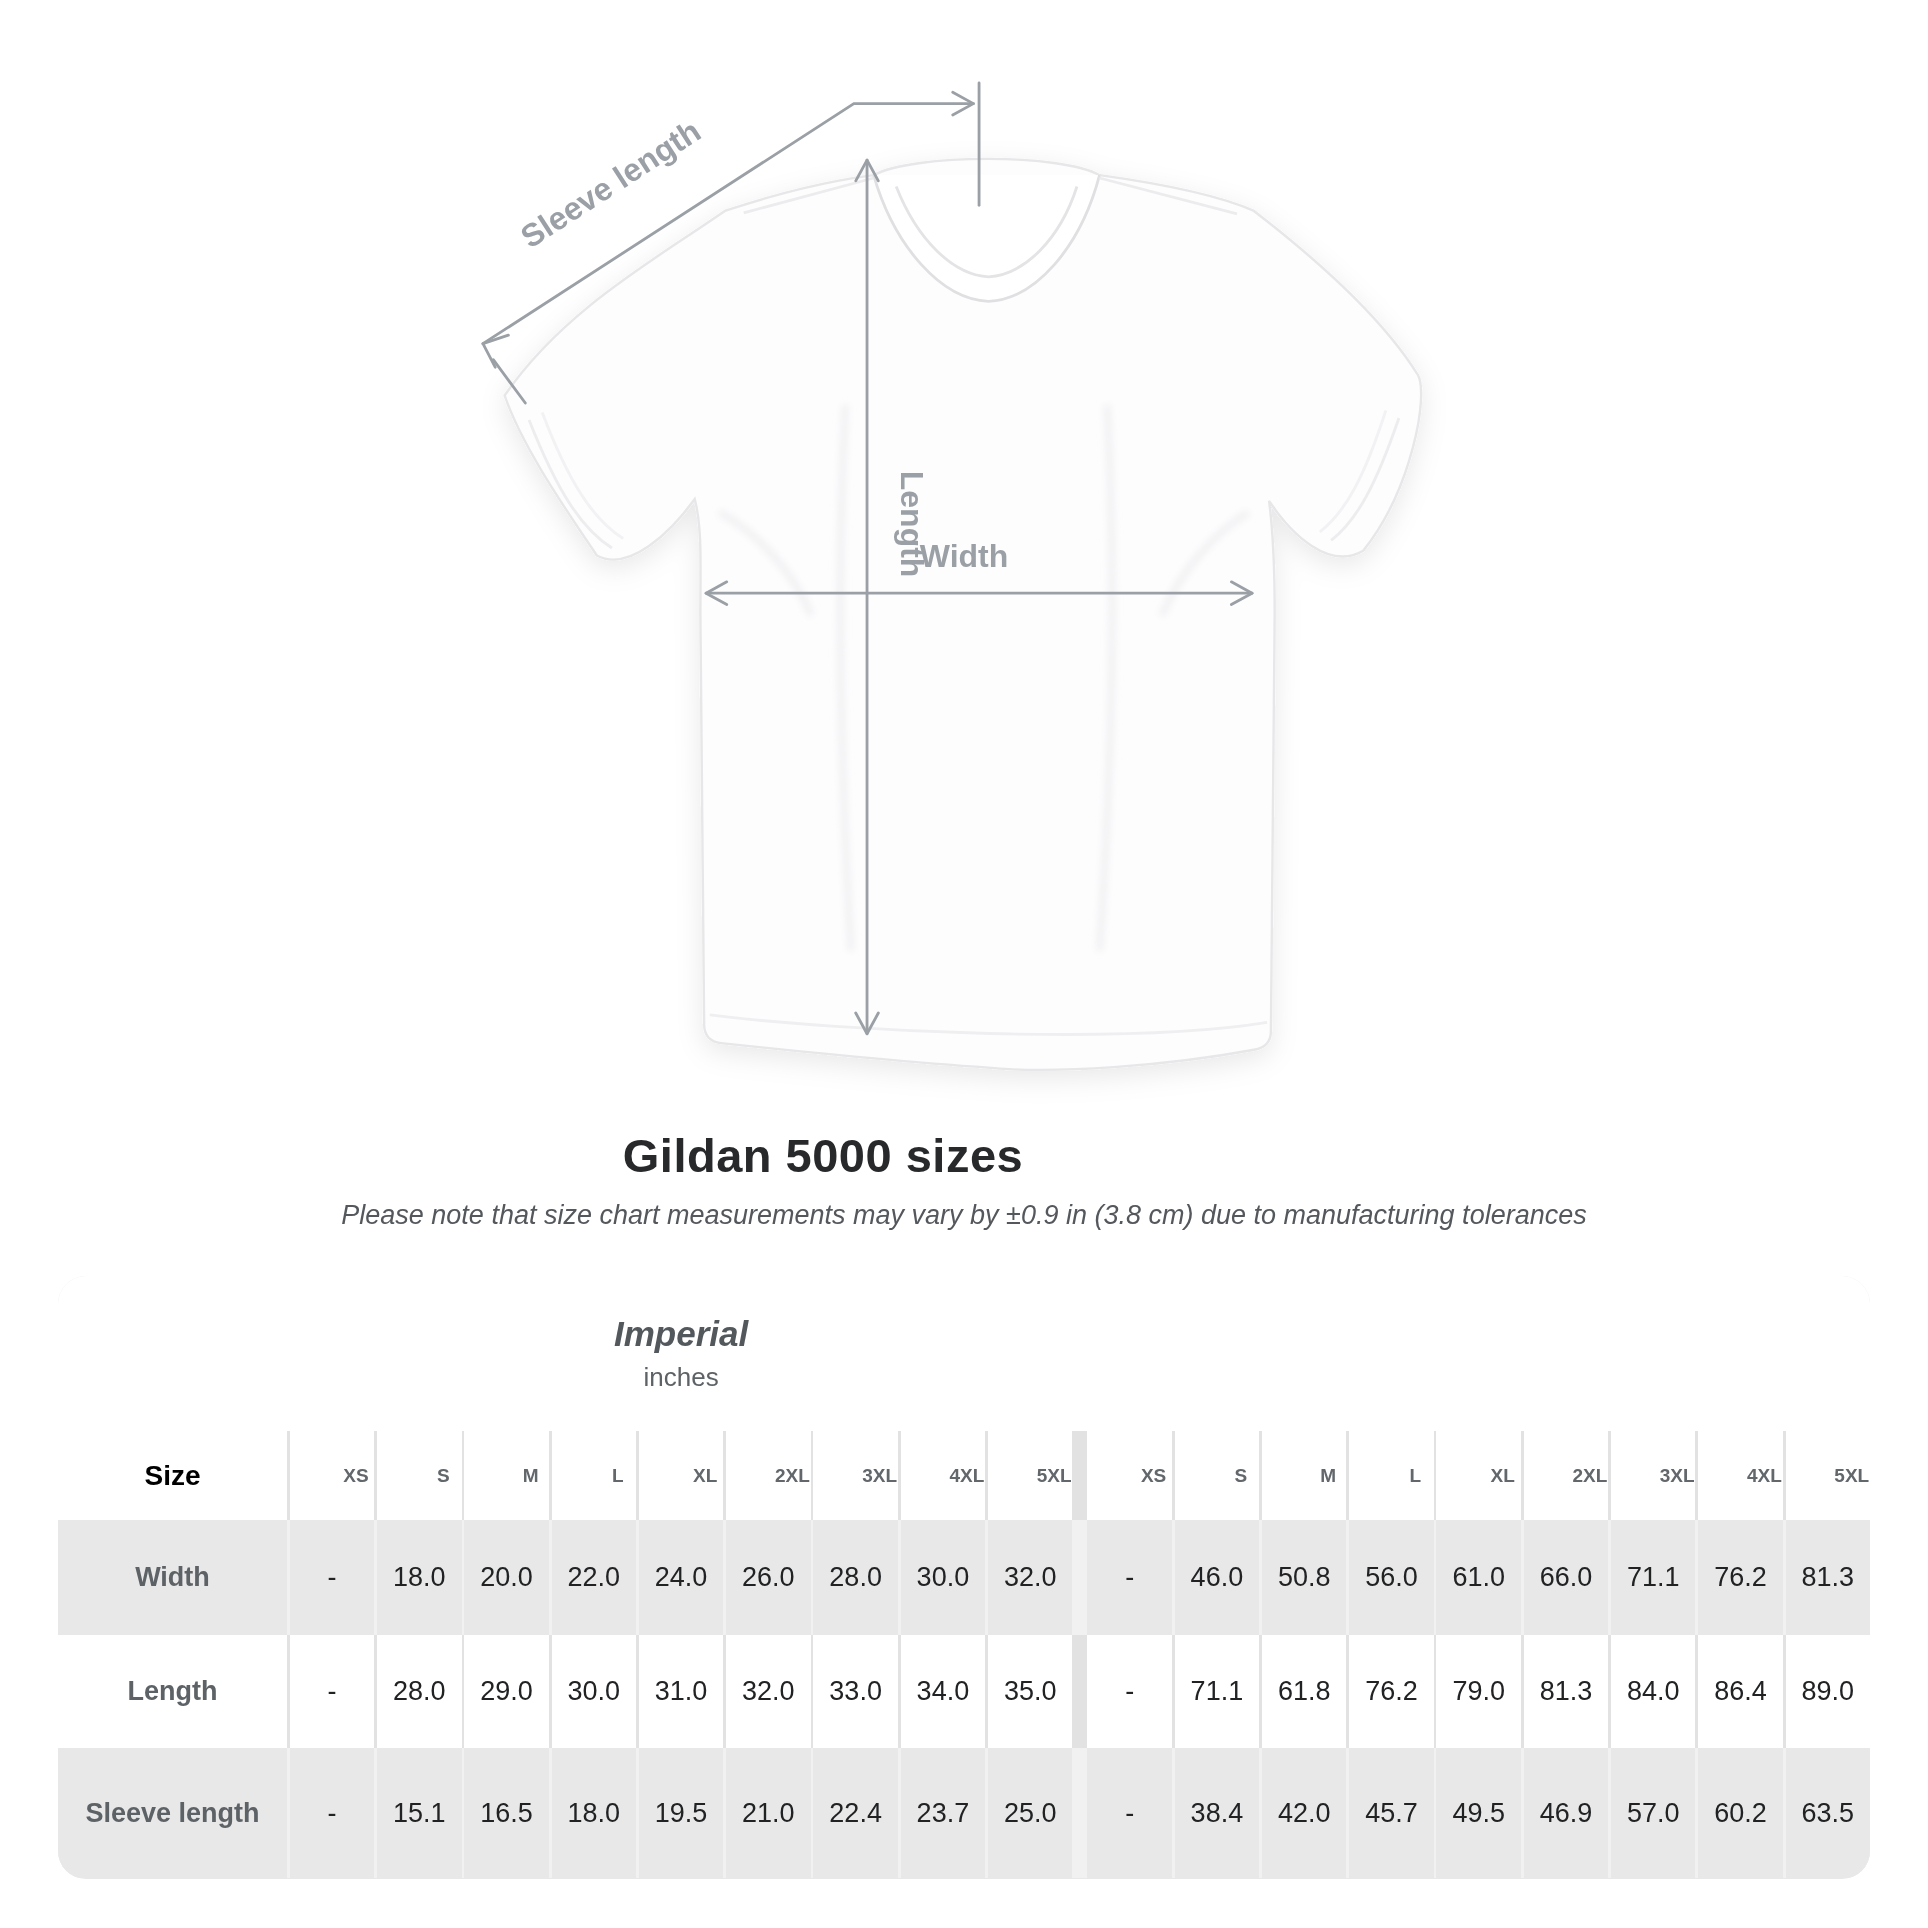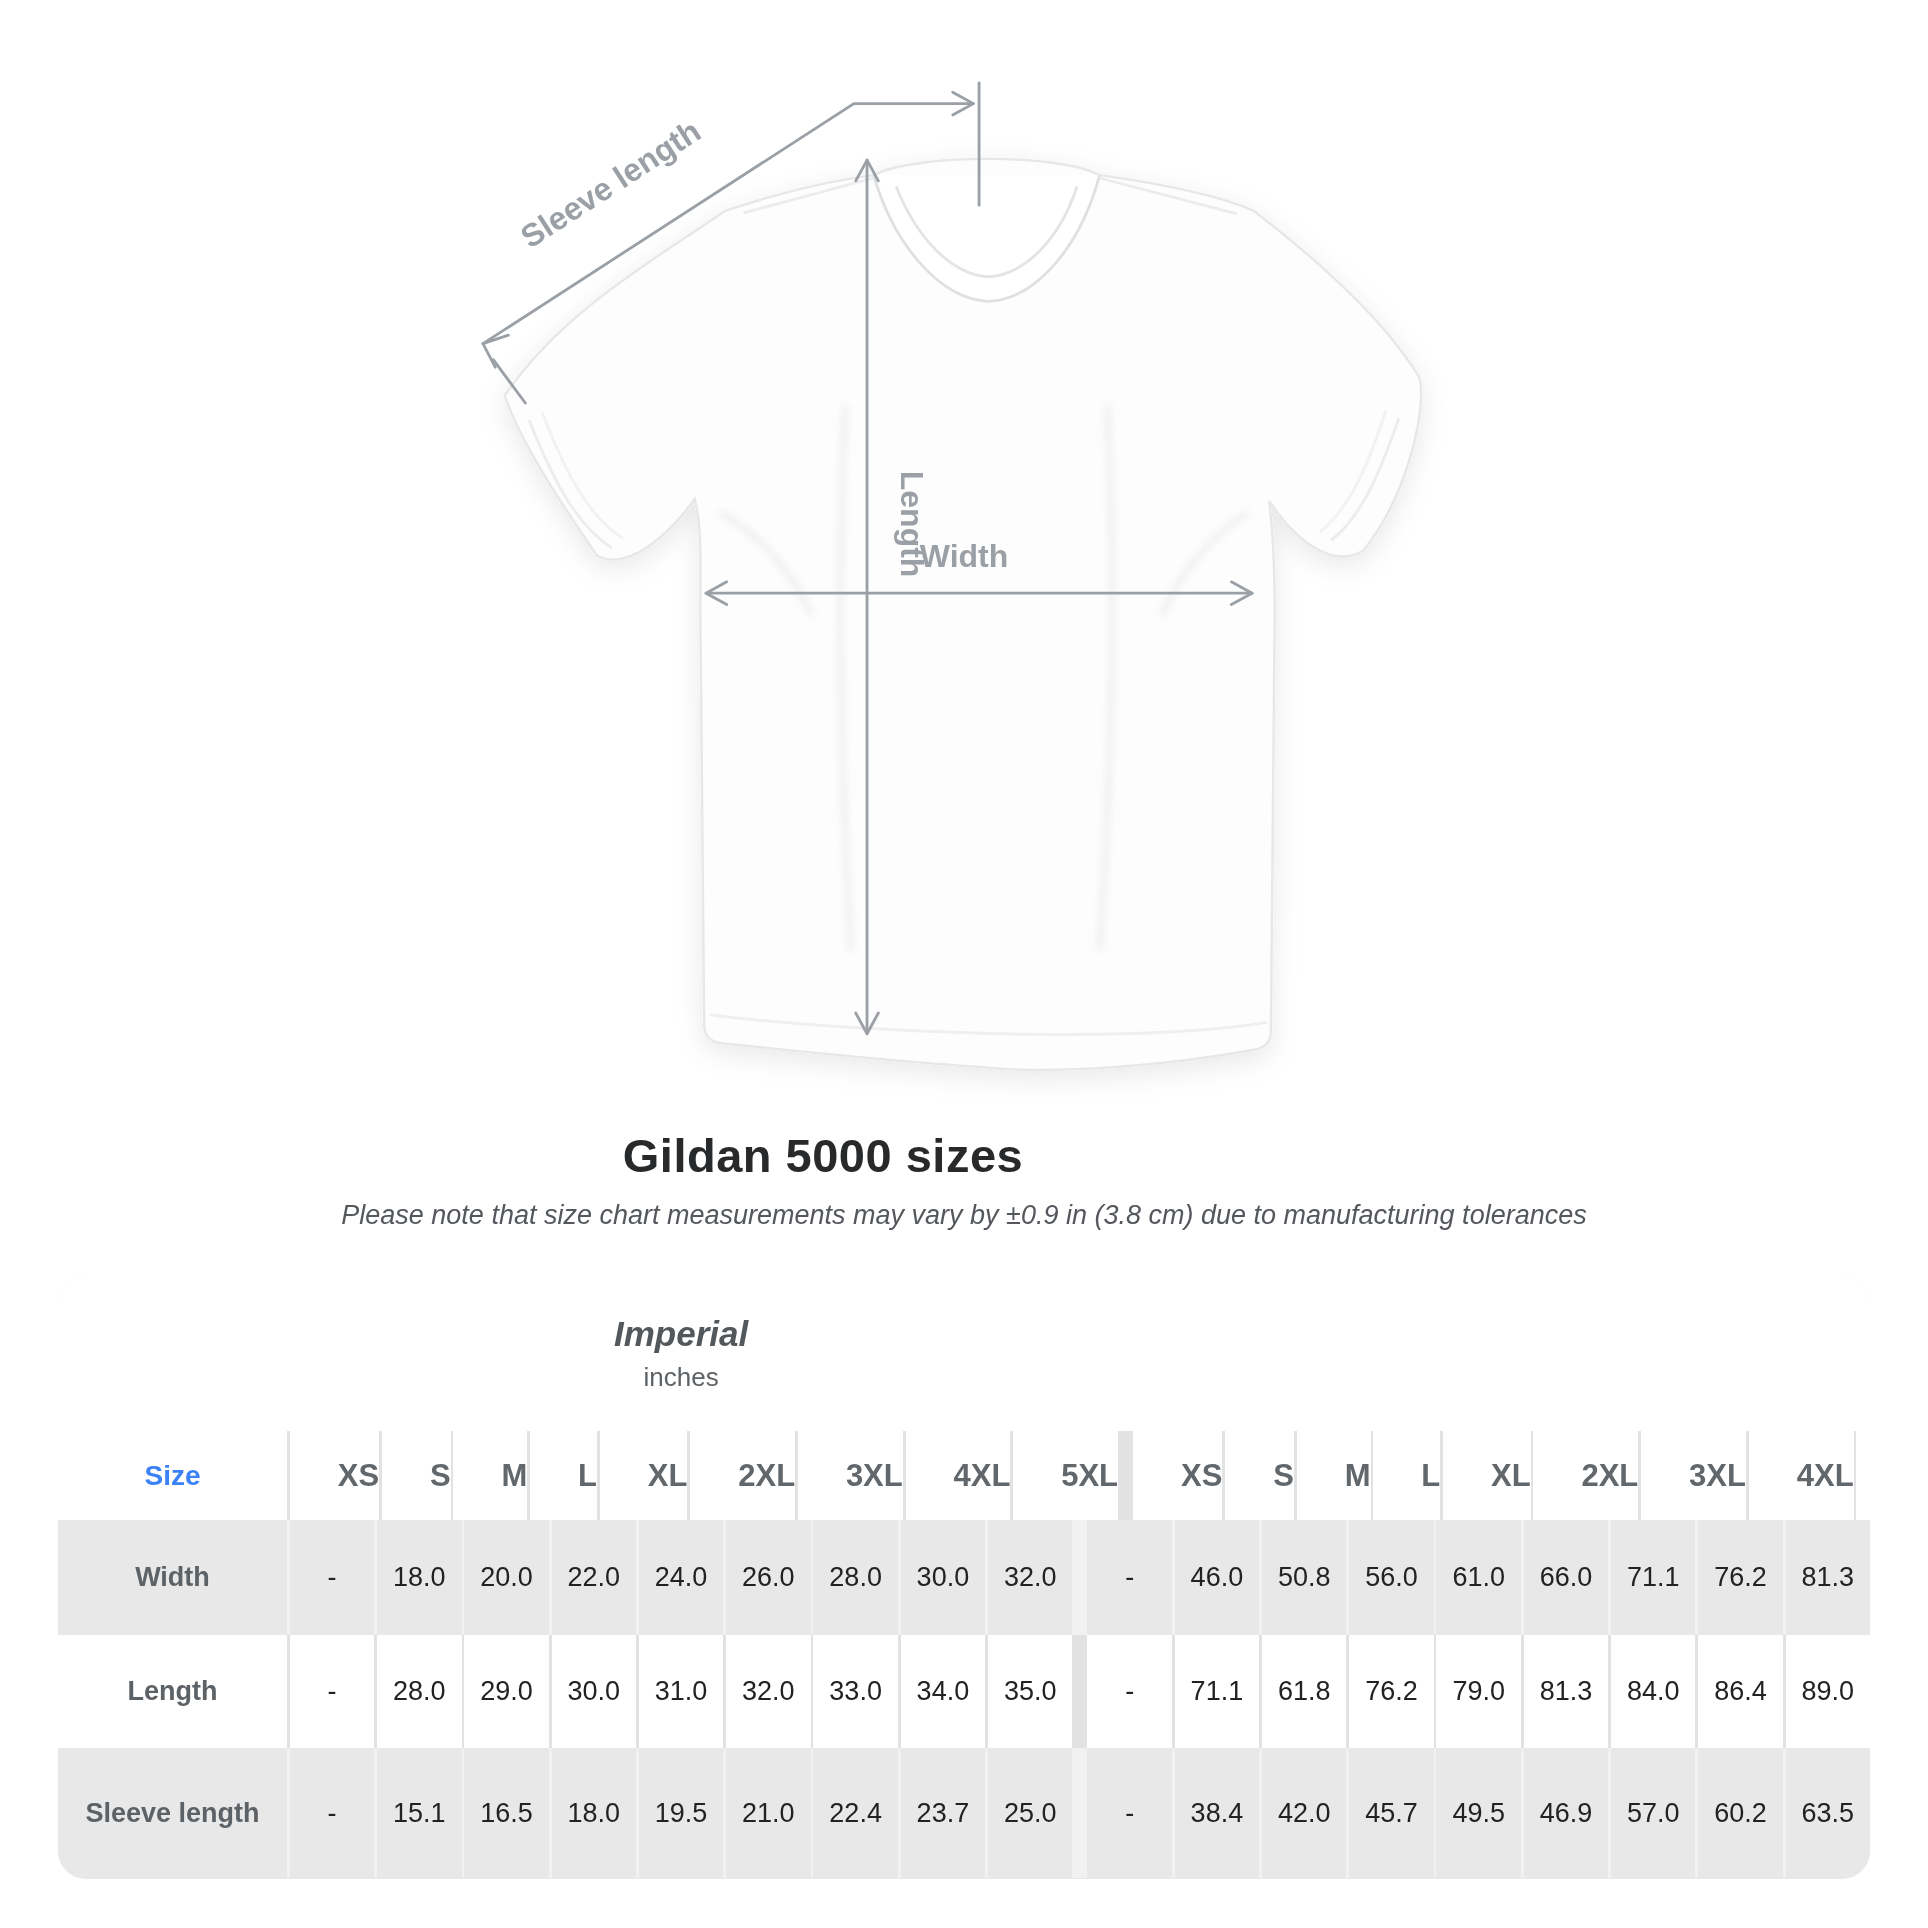--- a/index.html
+++ b/index.html
@@ -32,22 +32,22 @@
   .cell.spacer{background:transparent !important;}
   .h-band{height:155px;background:#ffffff;}
   .h-size{height:89px;}
   .h-r1{height:115px;}
   .h-r2{height:113px;}
   .h-r3{height:130px;}
   .unit-cell{grid-column:2 / span 9;display:flex;flex-direction:column;align-items:center;justify-content:center;gap:7.5px;background:transparent !important;}
   .unit-cell.metric{grid-column:12 / span 9;}
   .unit-name{font-size:35px;font-weight:bold;font-style:italic;color:#53585c;}
   .unit-sub{font-size:26px;color:#5d6266;}
-  .head-label{font-size:28px;font-weight:bold;color:#3b82f6;}
-  .col-head{font-size:31px;font-weight:bold;color:#62676c;padding-left:48px;}
+  .head-label{font-size:28px;font-weight:bold;color:#000000;}
+  .col-head{font-size:19px;font-weight:bold;color:#62676c;padding-left:48px;}
   .row-label{font-size:27px;font-weight:bold;color:#5d6267;}
   .val{font-size:27px;color:#202224;}
 </style>
 </head>
 <body>
 
 <svg id="diagram" viewBox="0 0 2048 1180" xmlns="http://www.w3.org/2000/svg">
   <defs>
     <filter id="soft" x="-20%" y="-20%" width="140%" height="140%">
       <feDropShadow dx="0" dy="8" stdDeviation="14" flood-color="#000000" flood-opacity="0.09"></feDropShadow>

